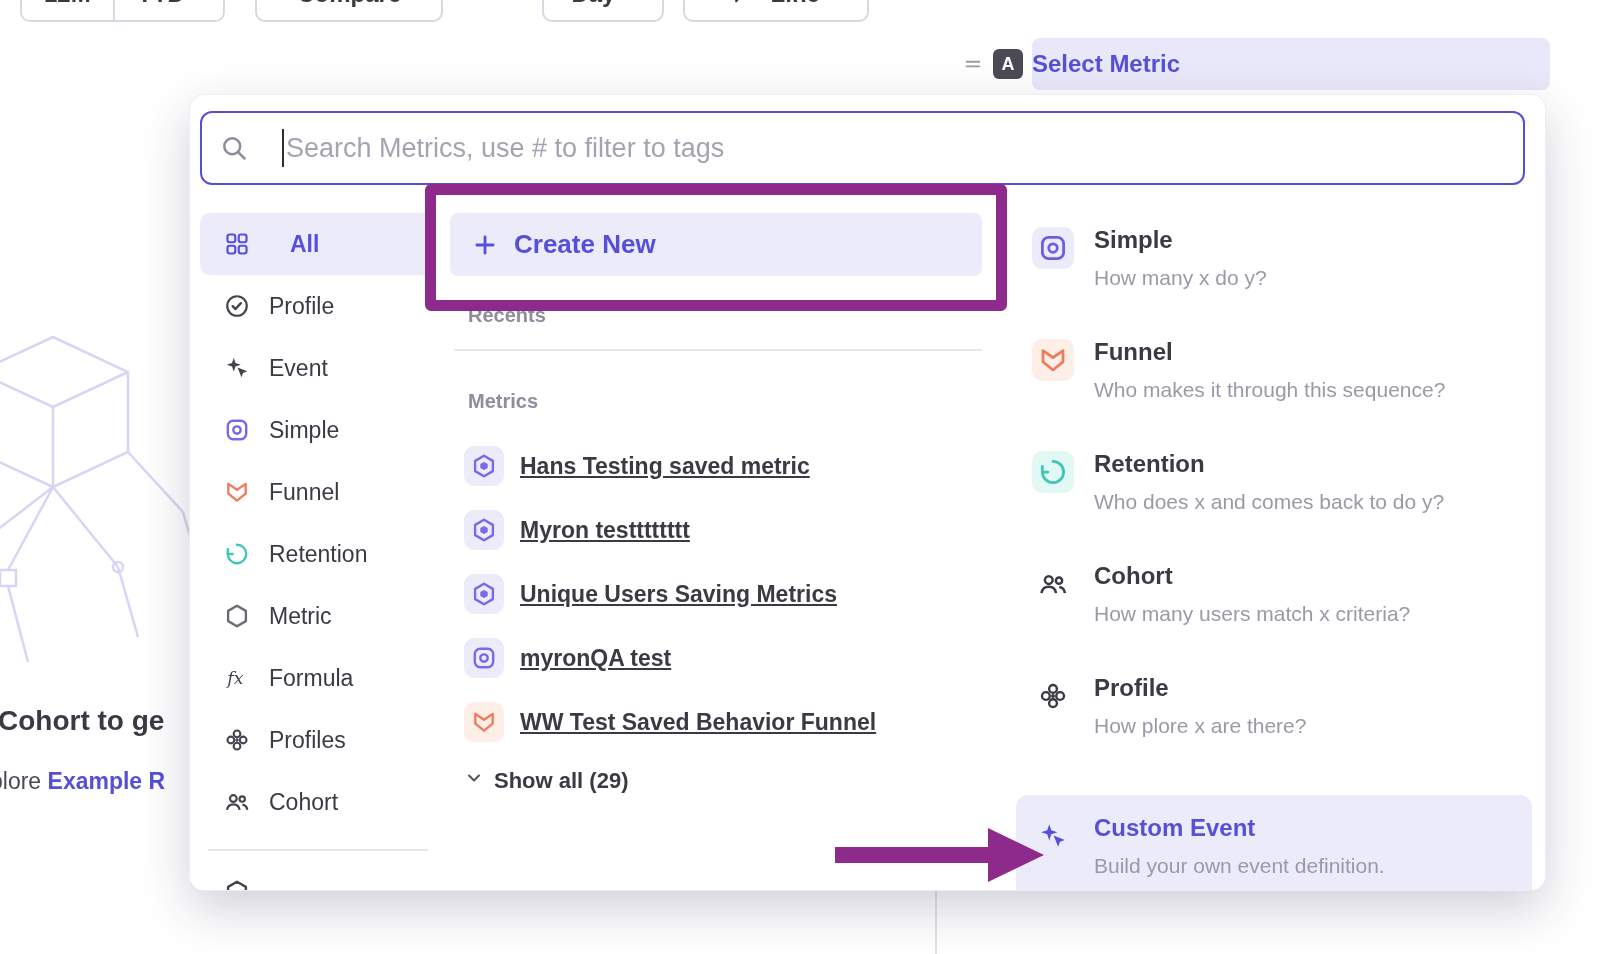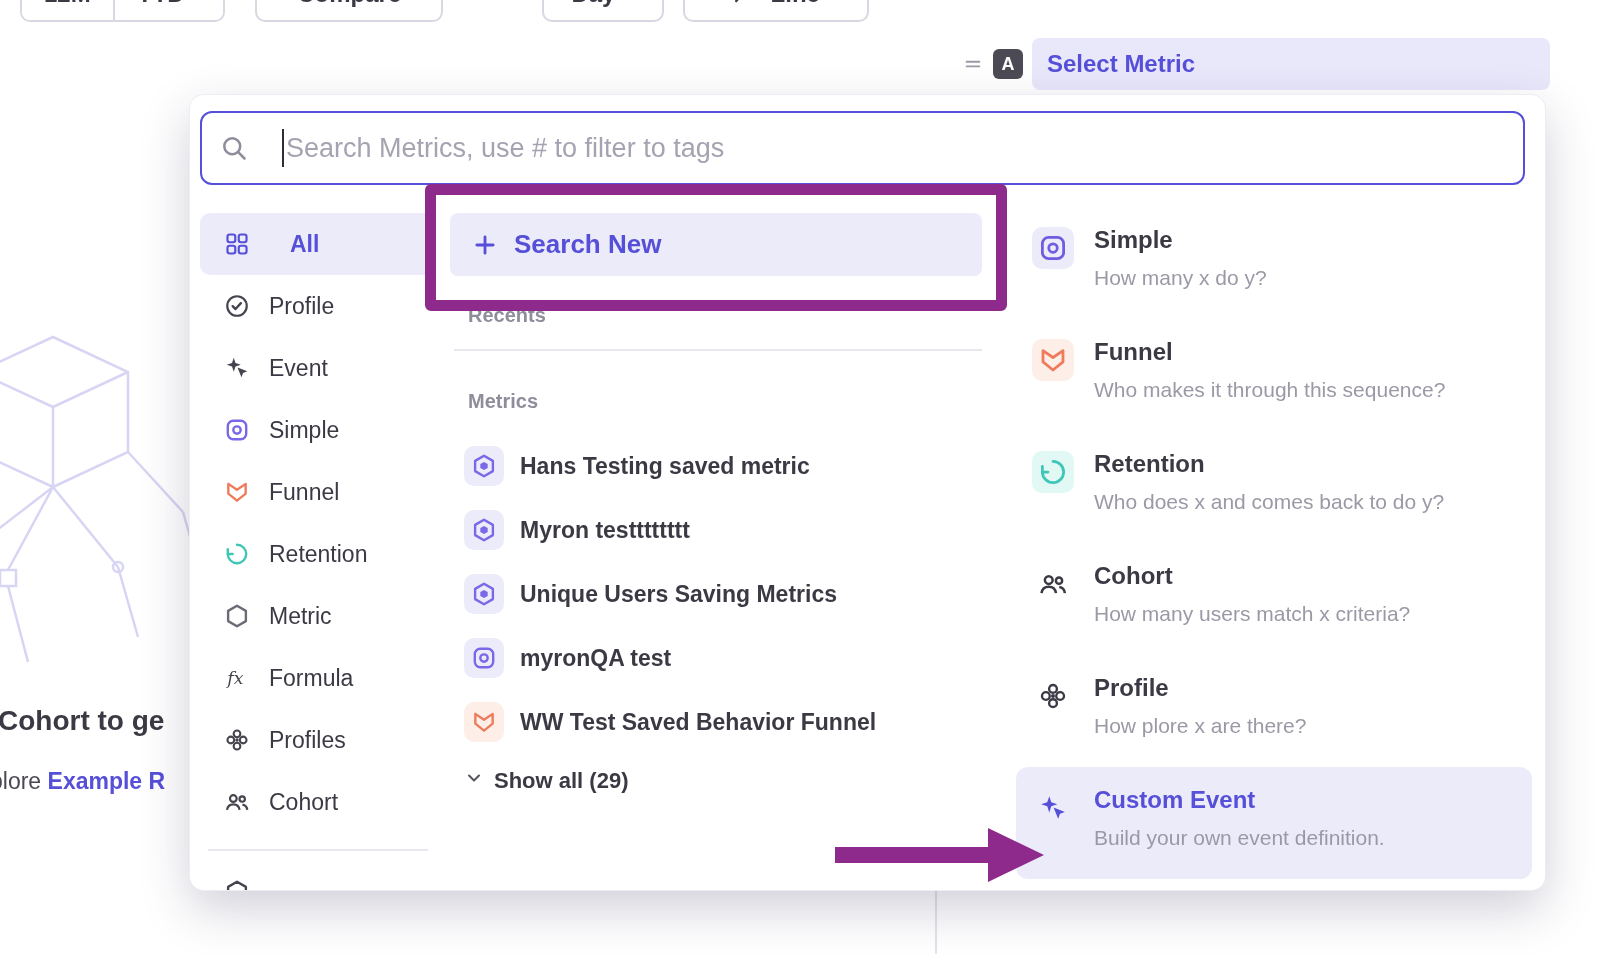--- a/index.html
+++ b/index.html
@@ -27,21 +27,21 @@
   .tool-btn.day{margin-left:99px;width:122px;padding:0 14px;}
   .tool-btn.line{margin-left:19px;width:186px;}
   .caret{font-size:15px;color:#55545e;}
 
   
   .metric-row{position:absolute;left:962px;top:38px;display:flex;align-items:center;gap:9px;z-index:2;}
   .drag-handle{width:22px;height:22px;color:#9b99a6;display:inline-flex;cursor:grab;}
   .series-badge{width:30px;height:30px;border-radius:6px;background:#4c4b55;color:#fff;font-size:18px;
                 font-weight:700;display:flex;align-items:center;justify-content:center;}
   .select-pill{width:518px;height:52px;background:#e9e7fa;border-radius:8px;display:flex;align-items:center;
-               padding-left:15px;font-size:24px;font-weight:600;color:var(--accent);cursor:pointer;}
+               font-size:24px;font-weight:600;color:var(--accent);cursor:pointer;}
 
   
   .wireframe{position:absolute;left:-12px;top:332px;z-index:1;}
   .bg-headline{position:absolute;left:-2px;top:705px;font-size:28px;font-weight:700;color:var(--dark);
                z-index:1;white-space:nowrap;}
   .bg-subtext{position:absolute;left:-10px;top:768px;font-size:23px;color:#4a4953;z-index:1;white-space:nowrap;}
   .bg-subtext .link{color:var(--accent);font-weight:700;cursor:pointer;}
   .bottom-divider{position:absolute;left:935px;top:891px;width:2px;height:63px;background:#e4e3eb;}
 
   
@@ -73,33 +73,33 @@
               display:flex;align-items:center;gap:16px;padding:0 0 0 22px;font-size:26px;font-weight:600;
               color:var(--accent);cursor:pointer;font-family:inherit;}
   .create-new .icon{width:26px;height:26px;color:var(--accent);}
   .sec-header{padding-left:18px;font-size:20px;font-weight:600;color:#8f8d9c;line-height:23px;}
   .sec-header.recents{margin-top:28px;}
   .sec-header.metrics{margin-top:39px;}
   .recent-item{margin-top:18px;height:54px;display:flex;align-items:center;gap:17px;padding-left:18px;
                font-size:23px;font-weight:600;color:var(--dark);cursor:pointer;}
   .recent-item .icon{width:30px;height:30px;color:#3f3e48;flex-shrink:0;}
   .center-divider{margin:22px 0 0 4px;border:none;border-top:2px solid #e8e7ee;}
-  .metrics-list{margin-top:21px;}
+  .metrics-list{margin-top:21px;text-decoration:underline;}
   .metric-item{height:64px;display:flex;align-items:center;gap:16px;padding-left:14px;font-size:23px;
                font-weight:600;color:var(--dark);cursor:pointer;}
   .icon-chip{width:40px;height:40px;border-radius:10px;display:flex;align-items:center;justify-content:center;flex-shrink:0;}
   .icon-chip .icon{width:26px;height:26px;}
   .show-all{margin-top:14px;height:30px;display:flex;align-items:flex-start;gap:10px;padding-left:14px;
             font-size:22px;font-weight:600;color:var(--dark);cursor:pointer;}
   .show-all .icon{width:20px;height:20px;color:#55545e;}
 
   
   .right{position:absolute;left:826px;top:112px;width:516px;}
   .type-item{height:112px;padding:23px 14px 0 16px;display:flex;gap:20px;border-radius:12px;cursor:pointer;align-items:flex-start;}
-  .type-item.highlighted{background:var(--accent_bg);}
+  .type-item.highlighted{background:var(--accent_bg);margin-top:28px;}
   .type-icon{width:42px;height:42px;border-radius:10px;display:flex;align-items:center;justify-content:center;
              flex-shrink:0;margin-top:-3px;}
   .type-icon .icon{width:30px;height:30px;}
   .type-title{font-size:24px;font-weight:700;line-height:36px;margin-top:-8px;color:var(--dark);}
   .type-title.accent{color:var(--accent);}
   .type-desc{font-size:21px;color:var(--gray);margin-top:5px;line-height:30px;}
 
   
   .annot-rect{position:absolute;left:425px;top:184px;width:582px;height:127px;border:11px solid var(--annotation);
               border-radius:6px;z-index:60;pointer-events:none;}
@@ -283,21 +283,21 @@
         </div>
       </aside>
 
     <section class="center">
       <button class="create-new">
         <span class="icon">
           <svg viewBox="0 0 24 24">
               <path d="M12 4.5v15M4.5 12h15" fill="none" stroke="currentColor" stroke-width="2.6" stroke-linecap="round"></path>
             </svg>
         </span>
-        <span>Search New</span>
+        <span>Create New</span>
       </button>
 
       <div class="sec-header recents">Recents</div>
 
       <hr class="center-divider">
 
       <div class="sec-header metrics">Metrics</div>
       <div class="metrics-list">
           <div class="metric-item">
             <span class="icon-chip" style="background: rgb(236, 235, 250);">

